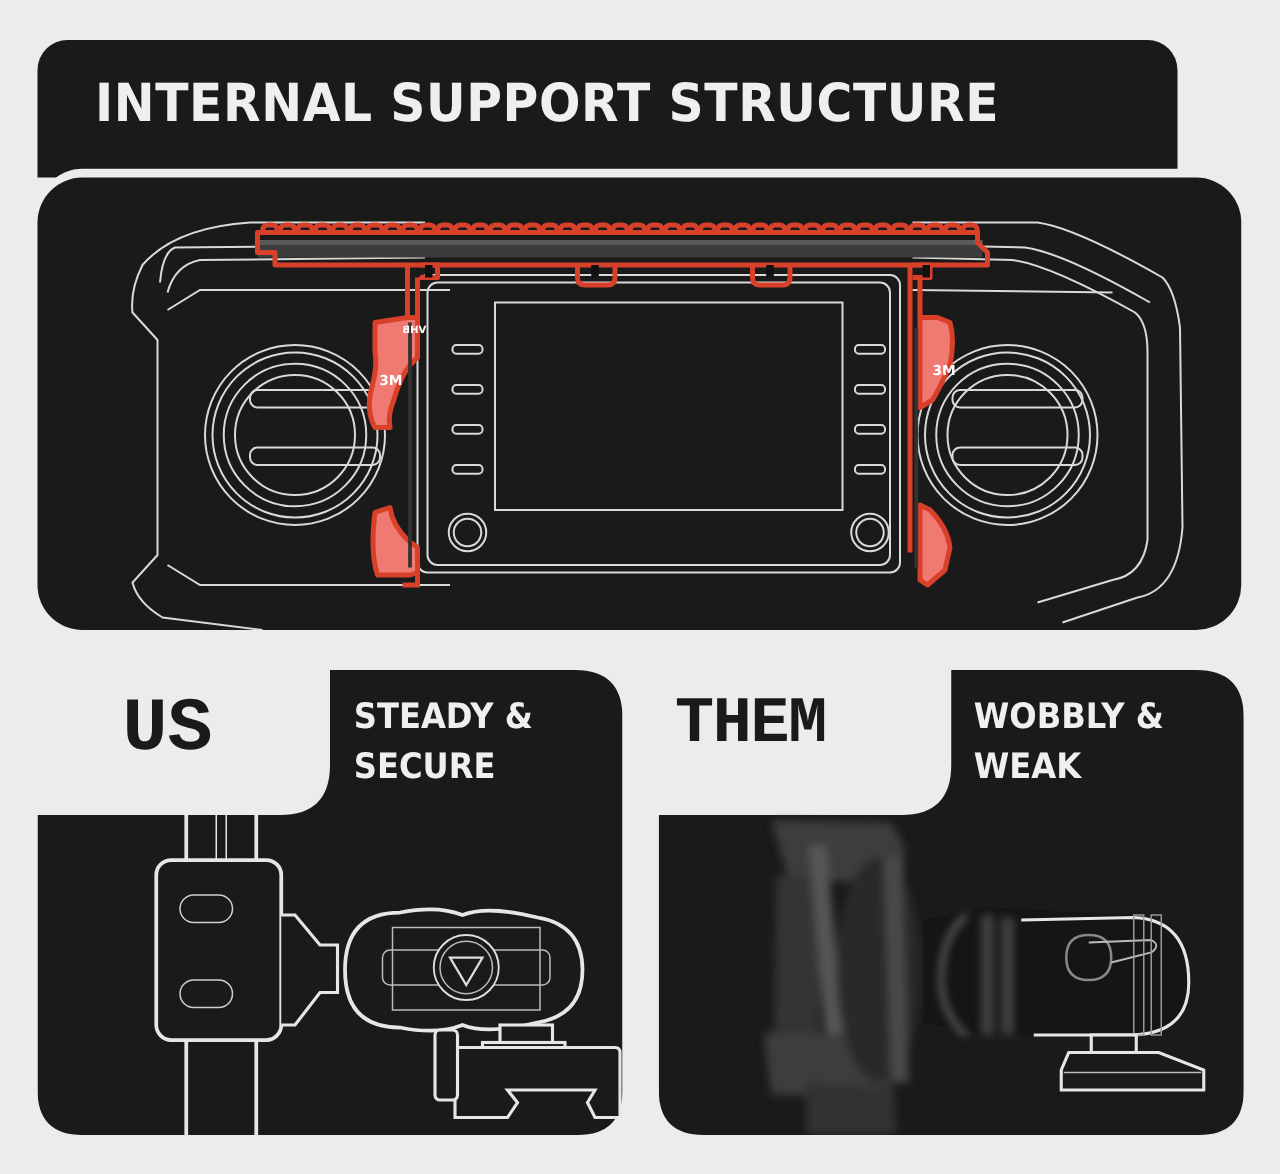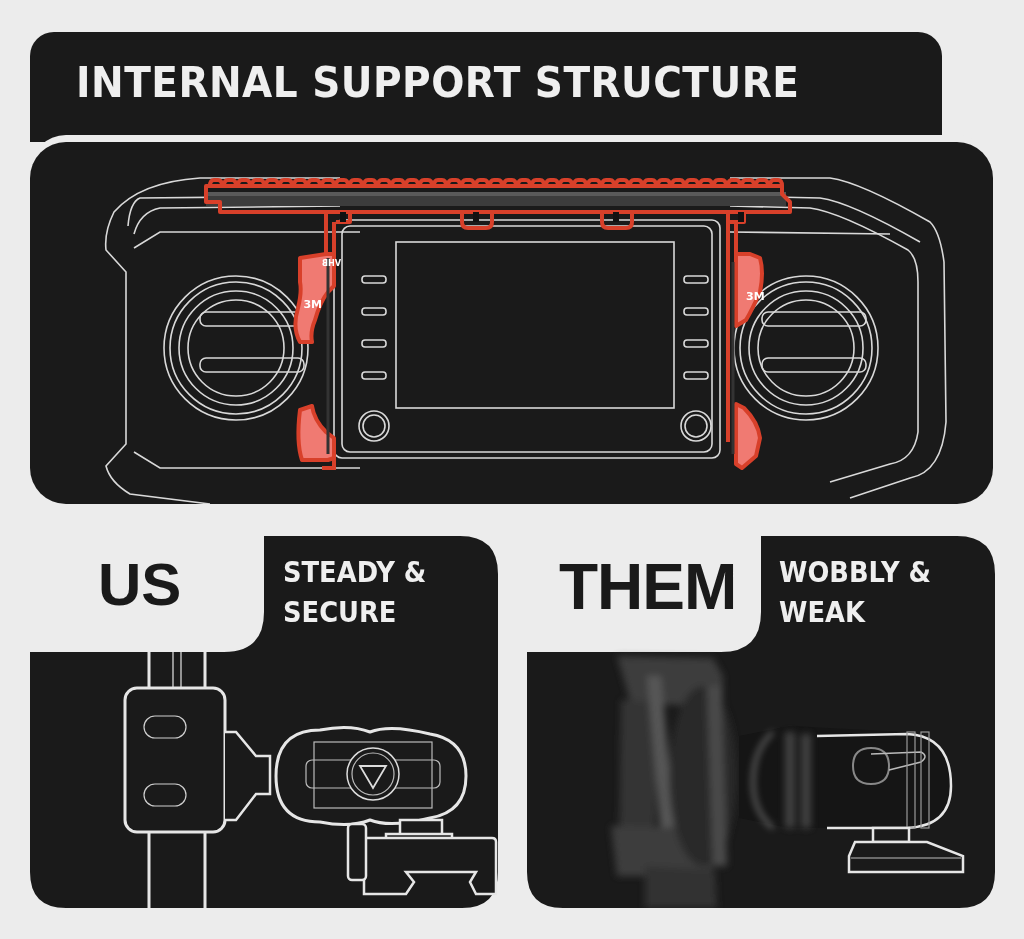--- a/index.html
+++ b/index.html
@@ -40,21 +40,21 @@
   .top-panel svg { position: absolute; left: 0; top: 0; }
 
   .panel {
     position: absolute;
     background: #1a1a1a;
   }
   .panel svg { position: absolute; left: 0; top: 0; }
 
   .big-label {
     position: absolute;
-    font-family: Liberation Sans, sans-serif;
+    font-family: Liberation Mono, monospace;
     font-weight: bold;
     color: #1a1a1a;
     white-space: nowrap;
   }
   .sub-label {
     position: absolute;
     font-family: "DejaVu Sans", sans-serif;
     font-weight: bold;
     color: #efefef;
     font-size: 28px;
@@ -229,15 +229,15 @@
       <rect x="380" y="196" width="8" height="96" fill="none" stroke="#999" stroke-width="1.2"></rect>
       <rect x="394" y="196" width="8" height="96" fill="none" stroke="#999" stroke-width="1.2"></rect>
     </g>
     <g fill="#1a1a1a" stroke="#e6e6e6" stroke-width="2.5">
       <rect x="346" y="292" width="36" height="14"></rect>
       <path d="M 328 306 L 400 306 L 436 320 L 436 336 L 322 336 L 322 320 Z"></path>
       <line x1="324" y1="322" x2="434" y2="322" stroke="#bbb" stroke-width="1.2"></line>
     </g>
   </svg>
 </div>
-<div class="big-label" style="left:559px; top:550px; font-size:64px; letter-spacing:-1px;text-align:right;">THEM</div>
+<div class="big-label" style="left:540px; top:550px; font-size:52px; letter-spacing:-1px;text-align:right;">THEM</div>
 <div class="sub-label" style="left:779px; top:554px;">WOBBLY &amp;</div>
 <div class="sub-label" style="left:779px; top:594px;">WEAK</div>
 
 </body></html>

